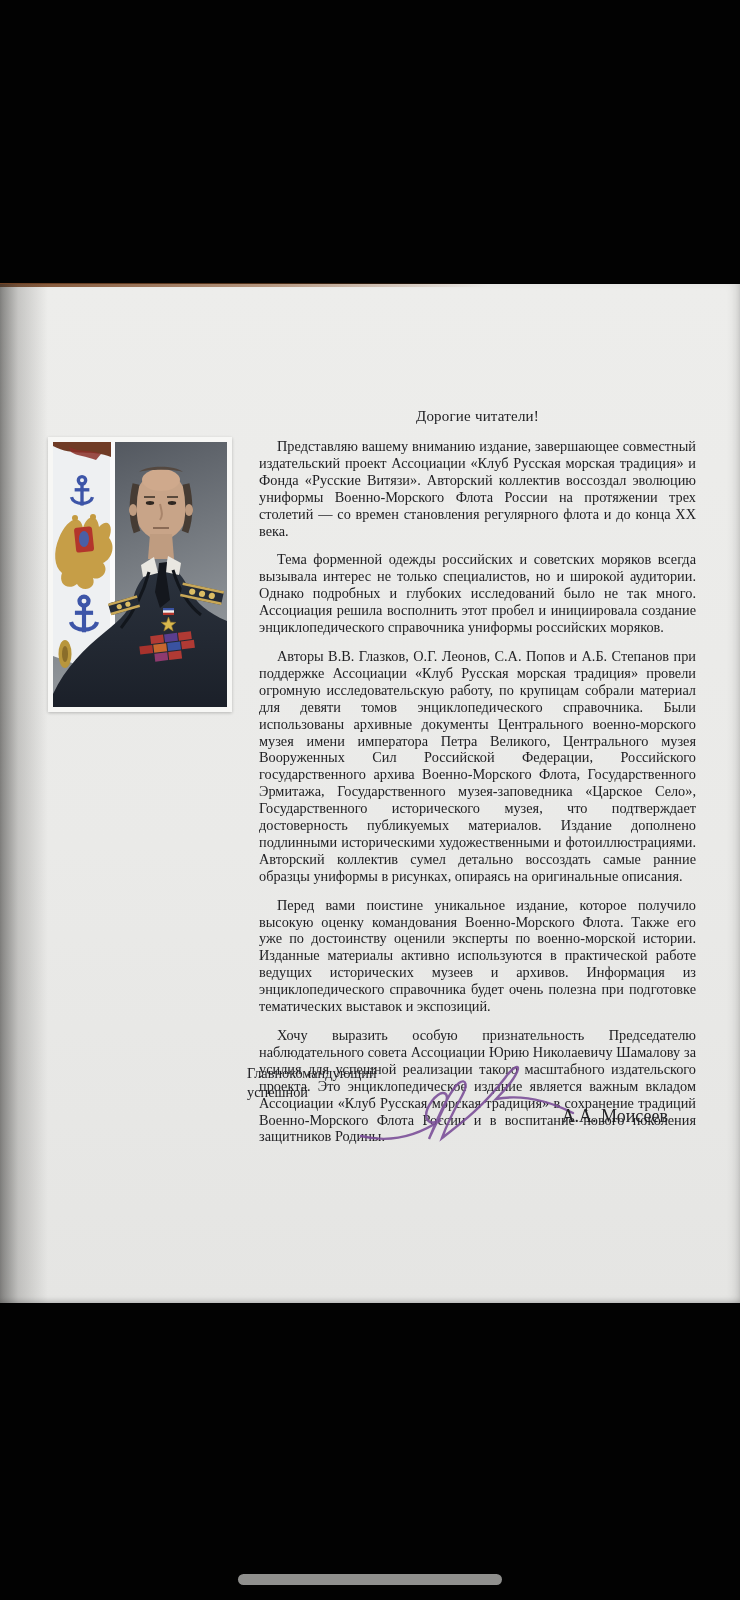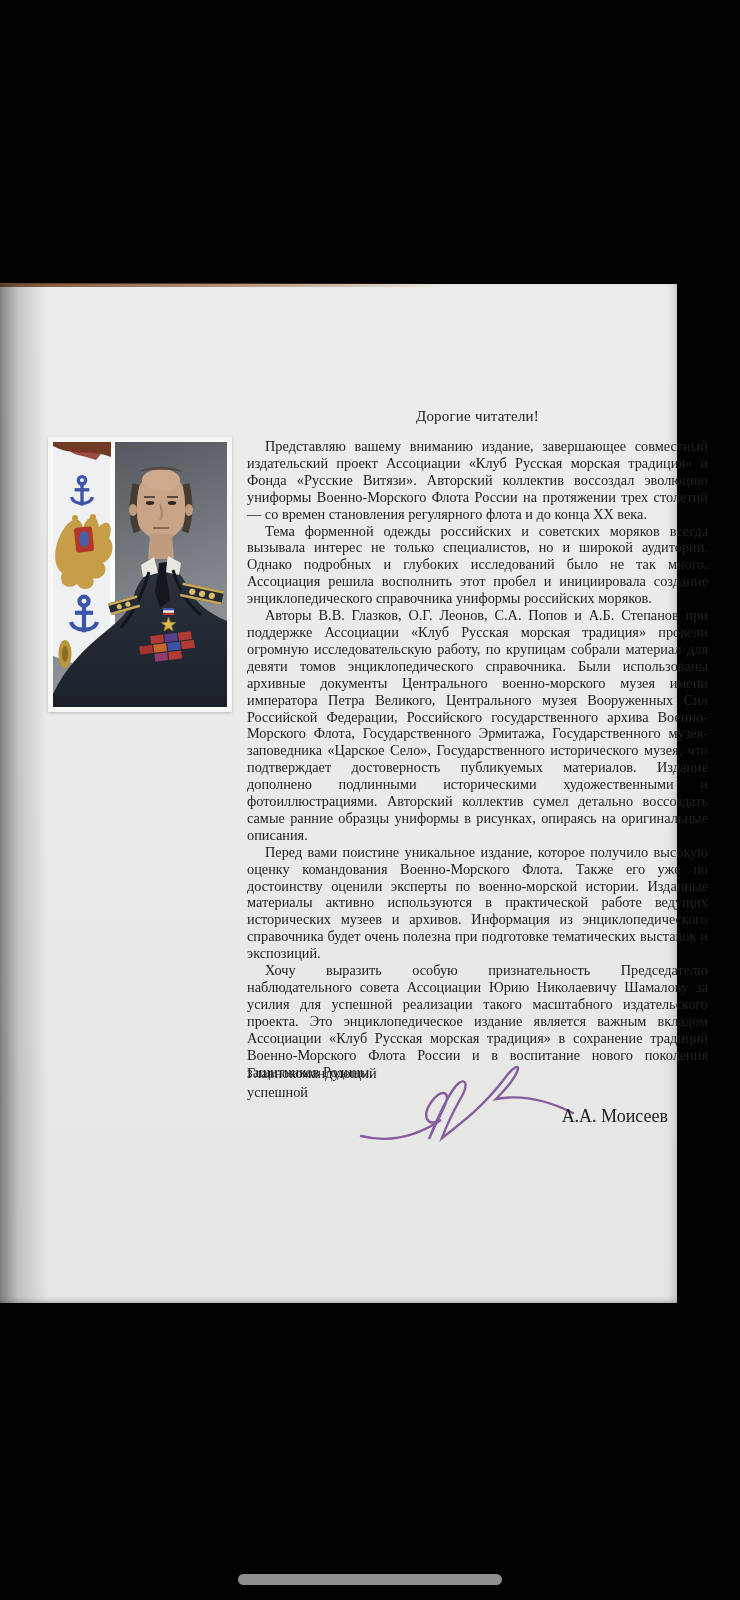--- a/index.html
+++ b/index.html
@@ -5,21 +5,21 @@
   html,body{margin:0;padding:0;}
   body{
     width:740px;height:1600px;
     background:#020202;
     position:relative;overflow:hidden;
     font-family:"Liberation Serif","DejaVu Serif",serif;
   }
   .screen{position:absolute;inset:0;}
   
   .book-page{
-    position:absolute;left:0;top:284px;width:677px;height:1019px;
+    position:absolute;left:0;top:284px;width:740px;height:1019px;
     background:linear-gradient(180deg,#ededeb 0%,#eaeae8 55%,#e5e5e3 100%);
     box-shadow:inset -8px 0 12px -6px rgba(0,0,0,0.18),
                inset 0 -4px 6px -3px rgba(0,0,0,0.25);
   }
   .page-left-shadow{
     position:absolute;left:0;top:0;bottom:0;width:48px;
     background:linear-gradient(90deg,rgba(45,44,42,0.55) 0%,rgba(60,58,55,0.22) 38%,rgba(0,0,0,0) 100%);
     pointer-events:none;
   }
   .page-top-edge{
@@ -37,21 +37,21 @@
   
   .text-col{
     position:absolute;left:247px;top:124px;width:461px;
     color:#212124;
   }
   .title{
     font-size:15px;font-weight:normal;margin:0 0 13px 0;
     text-align:center;letter-spacing:0.2px;
   }
   .paragraphs p{
-    margin:0;font-size:14.3px;line-height:16.9px;
+    margin:12px;font-size:14.3px;line-height:16.9px;
     text-align:justify;text-indent:18px;
   }
   
   .closing{
     position:absolute;left:247px;top:780px;width:461px;height:130px;
     color:#212124;
   }
   .closing-left div{font-size:14.3px;line-height:19px;}
   .signer-name{
     position:absolute;top:42px;right:40px;font-size:18px;

